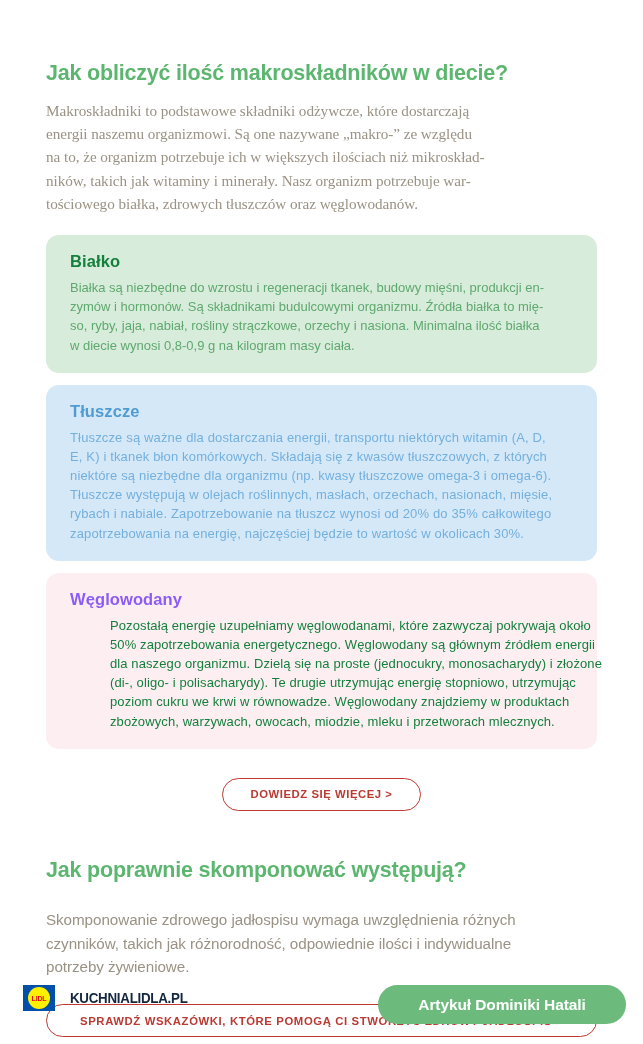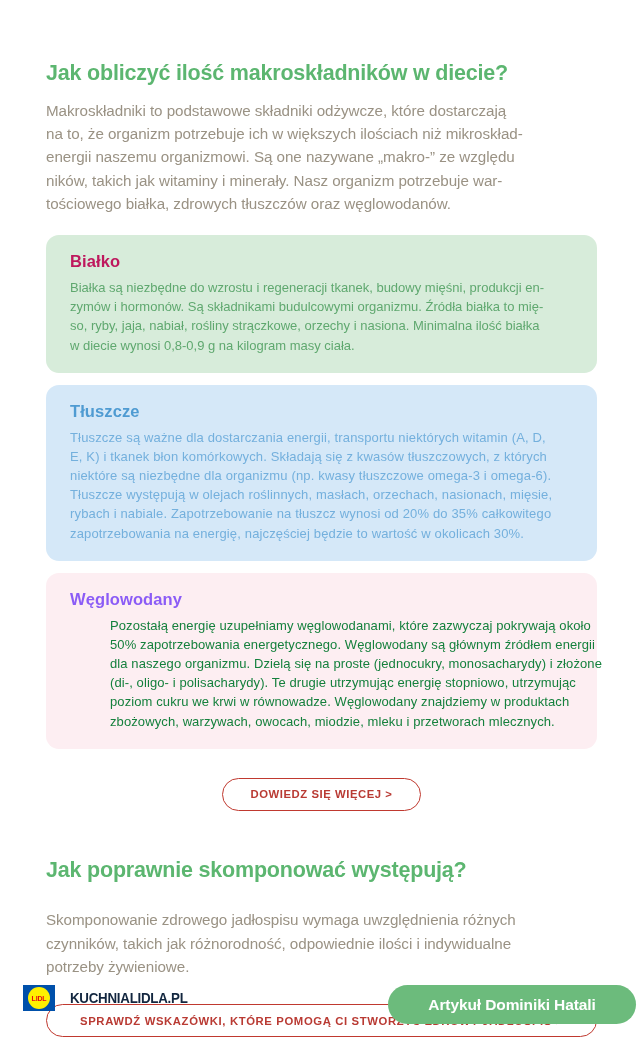--- a/index.html
+++ b/index.html
@@ -47,21 +47,21 @@
   .body-copy {
     color: #9a9284;
     font-size: 15.2px;
     line-height: 23.3px;
     margin: 0;
     text-align: left;
     letter-spacing: -0.05px;
   }
   .body-copy .ln { display: block; white-space: nowrap; }
 
-  #intro-paragraph { margin-top: 13px; }
+  #intro-paragraph { margin-top: 13px; font-family: Liberation Serif, serif; }
 
   
   .cards { margin-top: 20px; }
 
   .macro-card {
     border-radius: 13px;
     padding: 17px 22px 18px 24px;
     margin-bottom: 12px;
     box-sizing: border-box;
   }
@@ -76,21 +76,21 @@
   }
   .macro-card-body {
     font-size: 13px;
     line-height: 19.2px;
     margin: 0;
     letter-spacing: 0px;
   }
   .macro-card-body .ln { display: block; white-space: nowrap; }
 
   .card-protein { background: #d7ecda; }
-  .card-protein .macro-card-title { color: #be185d; }
+  .card-protein .macro-card-title { color: #15803d; }
   .card-protein .macro-card-body  { color: #5fa86f; }
 
   .card-fats { background: #d5e8f8; }
   .card-fats .macro-card-title { color: #4f9bd2; }
   .card-fats .macro-card-body  { color: #74b0dd; }
   .card-fats .macro-card-body .ln { letter-spacing: 0.15px; }
 
   .card-carbs { background: #fdeef2; }
   .card-carbs .macro-card-title { color: #8b5cf6; }
   .card-carbs .macro-card-body  { color: #15803d; margin-left: 40px; }
@@ -183,21 +183,21 @@
     font-size: 15.5px;
     font-weight: bold;
     letter-spacing: -0.3px;
     transform: scaleX(0.86);
     transform-origin: left center;
     white-space: nowrap;
   }
 
   .author-badge {
     position: absolute;
-    right: 7px;
+    right: 17px;
     top: 6px;
     width: 248px;
     height: 39px;
     border-radius: 20px;
     background: #6cbb7c;
     color: #ffffff;
     font-size: 15.5px;
     font-weight: bold;
     letter-spacing: -0.1px;
     display: flex;
@@ -212,22 +212,22 @@
 
 <div class="page">
 
   <div class="content">
 
     <div id="heading-1-wrap">
       <h2 class="section-heading">Jak obliczyć ilość makroskładników w diecie?</h2>
 
       <p class="body-copy" id="intro-paragraph">
         <span class="ln">Makroskładniki to podstawowe składniki odżywcze, które dostarczają</span>
+        <span class="ln">energii naszemu organizmowi. Są one nazywane „makro-” ze względu</span>
         <span class="ln">na to, że organizm potrzebuje ich w większych ilościach niż mikroskład-</span>
-        <span class="ln">energii naszemu organizmowi. Są one nazywane „makro-” ze względu</span>
         <span class="ln">ników, takich jak witaminy i minerały. Nasz organizm potrzebuje war-</span>
         <span class="ln">tościowego białka, zdrowych tłuszczów oraz węglowodanów.</span>
       </p>
 
       <div class="cards">
 
         <div class="macro-card card-protein">
           <h3 class="macro-card-title">Białko</h3>
           <p class="macro-card-body">
             <span class="ln">Białka są niezbędne do wzrostu i regeneracji tkanek, budowy mięśni, produkcji en-</span>

